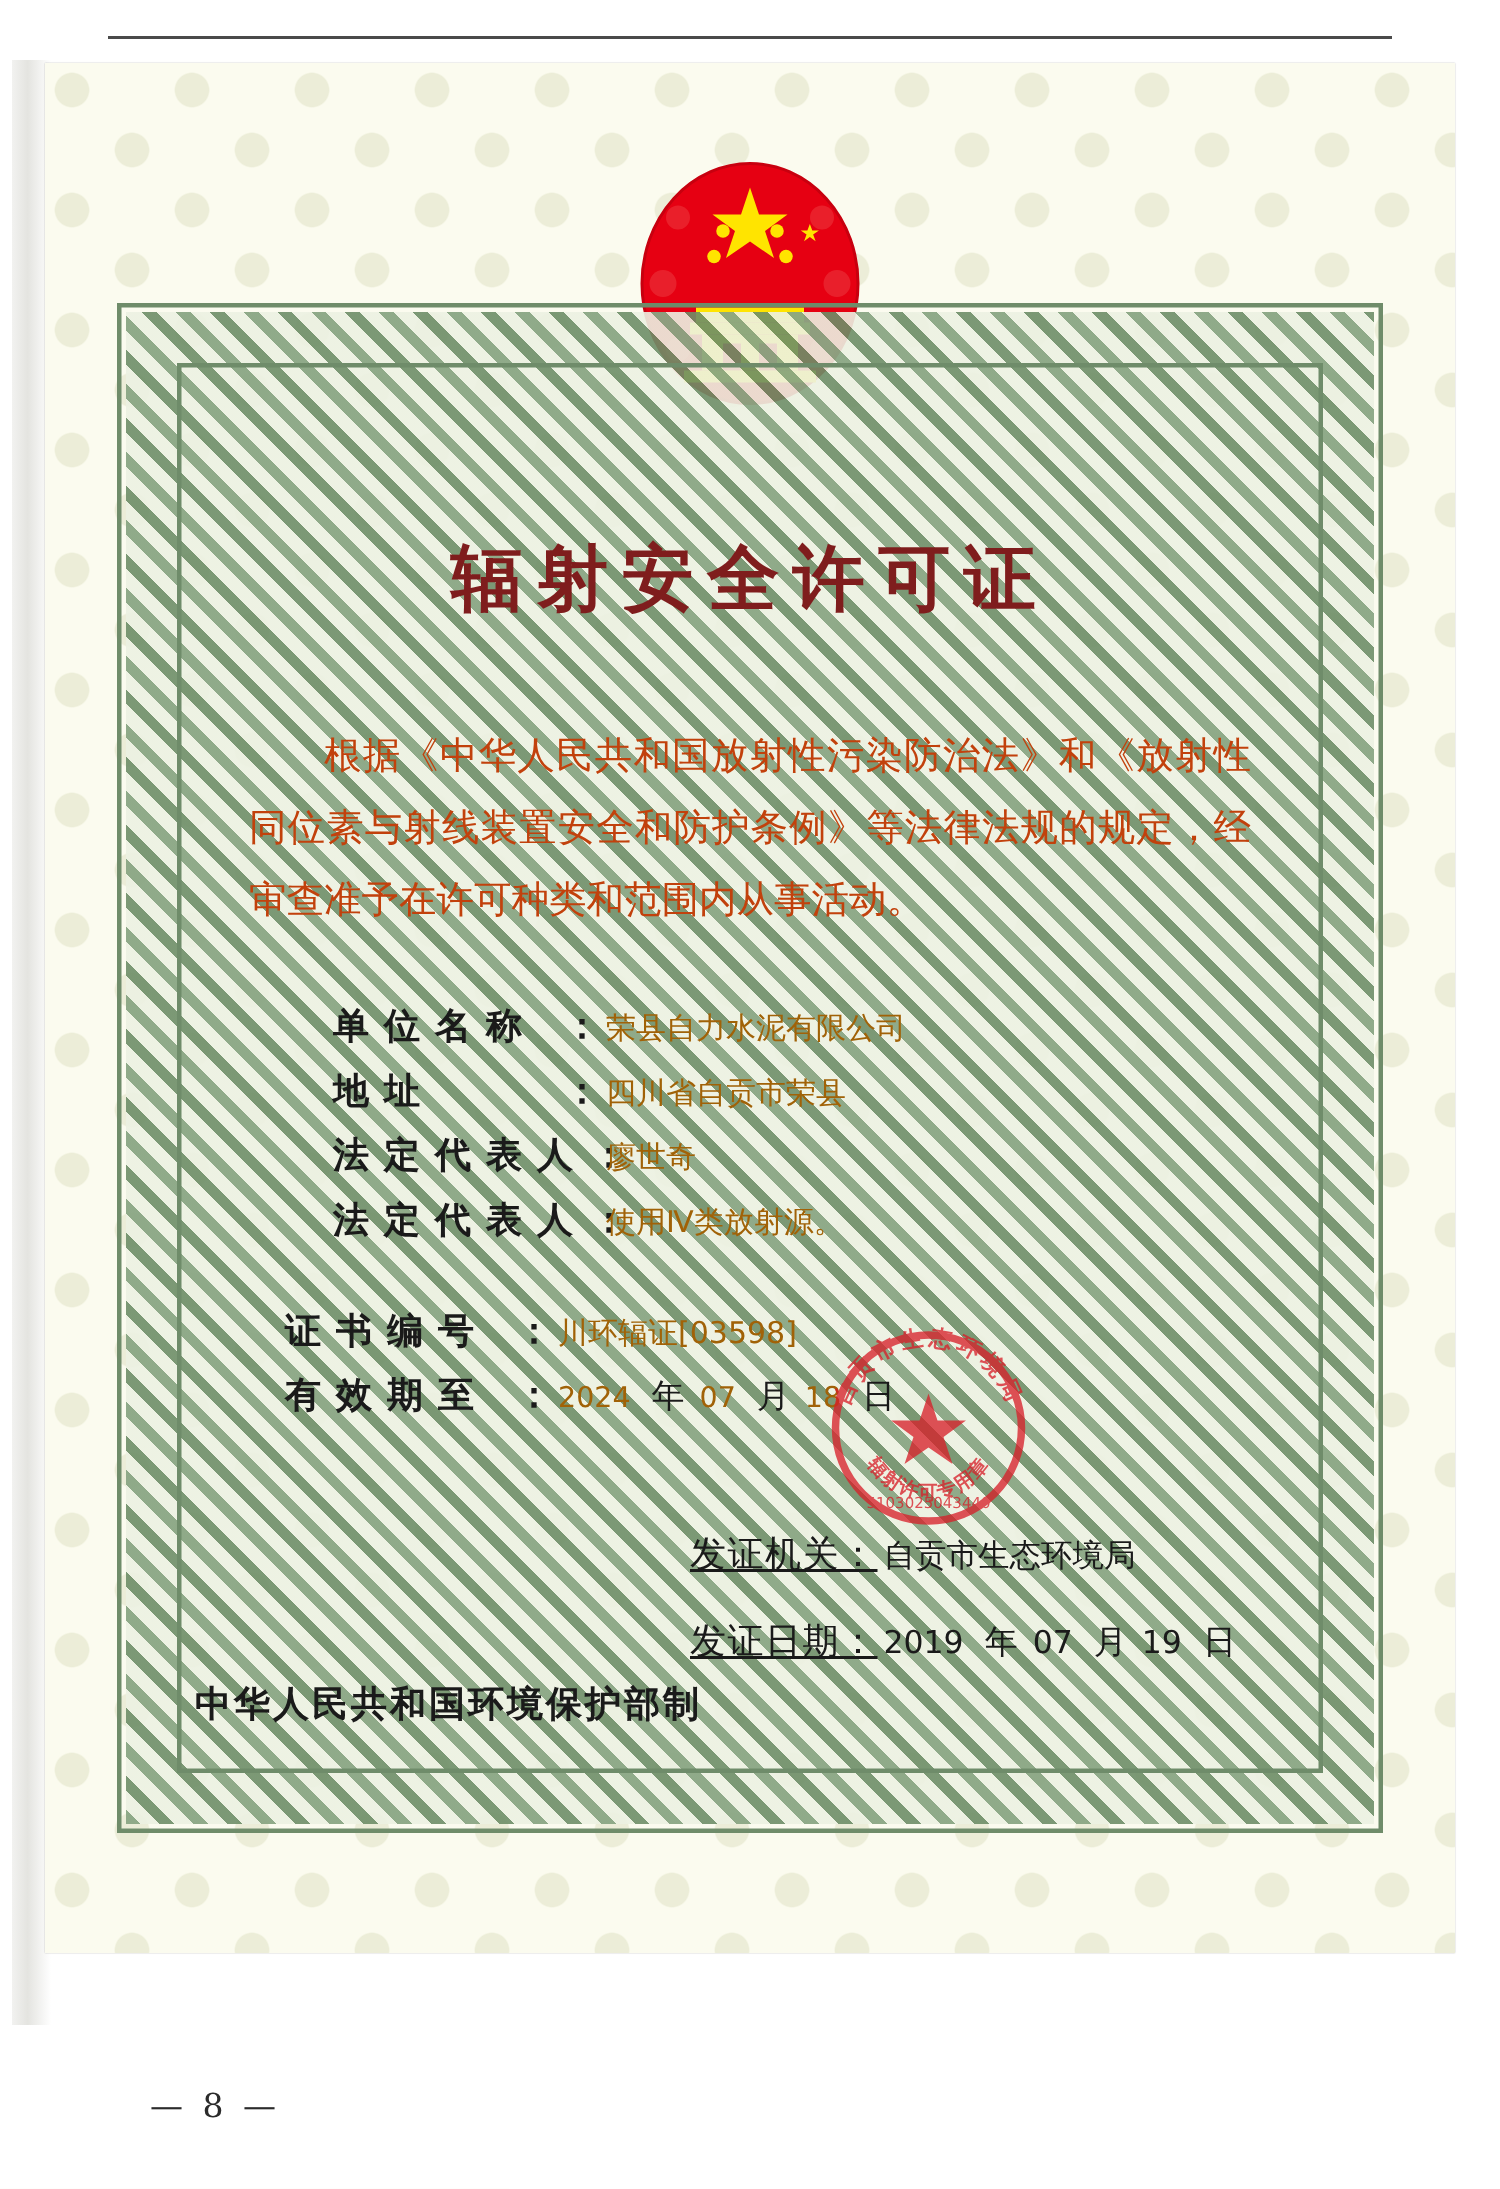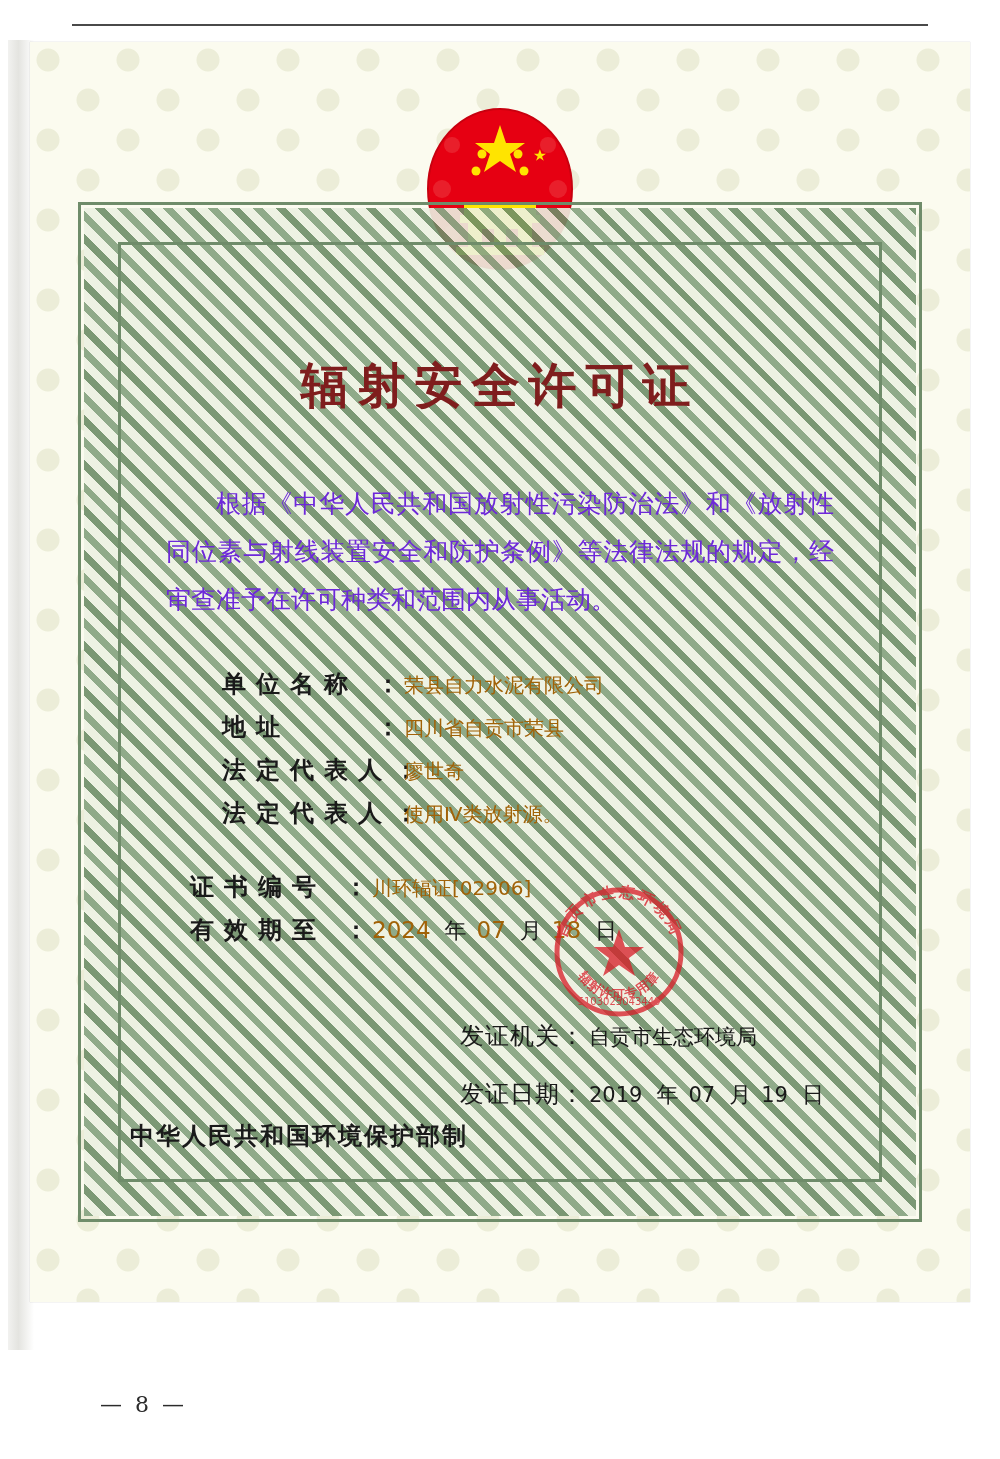--- a/index.html
+++ b/index.html
@@ -125,21 +125,21 @@
     font-family: "DejaVu Serif", "Liberation Serif", serif;
     color: #7f1d1d;
   }
   .cert-body {
     margin: 62px 36px 0 36px;
     font-size: 25px;
     line-height: 48px;
     text-align: justify;
     text-indent: 50px;
     font-family: "DejaVu Serif", "Liberation Serif", serif;
-    color: #6d28d9;
+    color: #c2410c;
   }
 
   .fields {
     margin: 44px 0 0 92px;
     text-align: right;
   }
   .field-row {
     display: flex;
     align-items: baseline;
     margin-bottom: 11px;
@@ -159,21 +159,21 @@
   .field-value {
     font-size: 20px;
     font-family: "DejaVu Sans", "Liberation Sans", sans-serif;
     color: #a16207;
     padding-left: 4px;
   }
 
   .fields-2 { margin: 42px 0 0 60px; }
 
   .date-row { display: flex; align-items: baseline; }
-  .date-row .field-value { font-size: 23px; }
+  .date-row .field-value { font-size: 19px; }
   .date-unit {
     font-size: 22px;
     font-family: "DejaVu Serif", "Liberation Serif", serif;
     margin: 0 6px 0 14px;
   }
 
   
   .issuer-block {
     margin: 74px 0 0 330px;
     position: relative;
@@ -181,20 +181,21 @@
   .issuer-row {
     display: flex;
     align-items: baseline;
     margin-bottom: 26px;
   }
   .issuer-label {
     font-size: 24px;
     font-family: "DejaVu Serif", "Liberation Serif", serif;
     letter-spacing: 1px;
     white-space: nowrap;
+    text-decoration: underline;
   }
   .issuer-value {
     font-size: 21px;
     font-family: "DejaVu Sans", "Liberation Sans", sans-serif;
     padding-left: 4px;
   }
 
   
   .seal {
     position: absolute;
@@ -316,21 +317,21 @@
 
       </div>
 
       <div class="fields fields-2">
 
         <div class="field-row">
           <div class="field-label">
             <span class="lbl-text">证书编号</span>
             <span class="field-colon">：</span>
           </div>
-          <div class="field-value">川环辐证[02906]</div>
+          <div class="field-value">川环辐证[03598]</div>
         </div>
 
         <div class="field-row date-row">
           <div class="field-label">
             <span class="lbl-text">有效期至</span>
             <span class="field-colon">：</span>
           </div>
           <div class="field-value">2024</div>
           <div class="date-unit">年</div>
           <div class="field-value">07</div>

